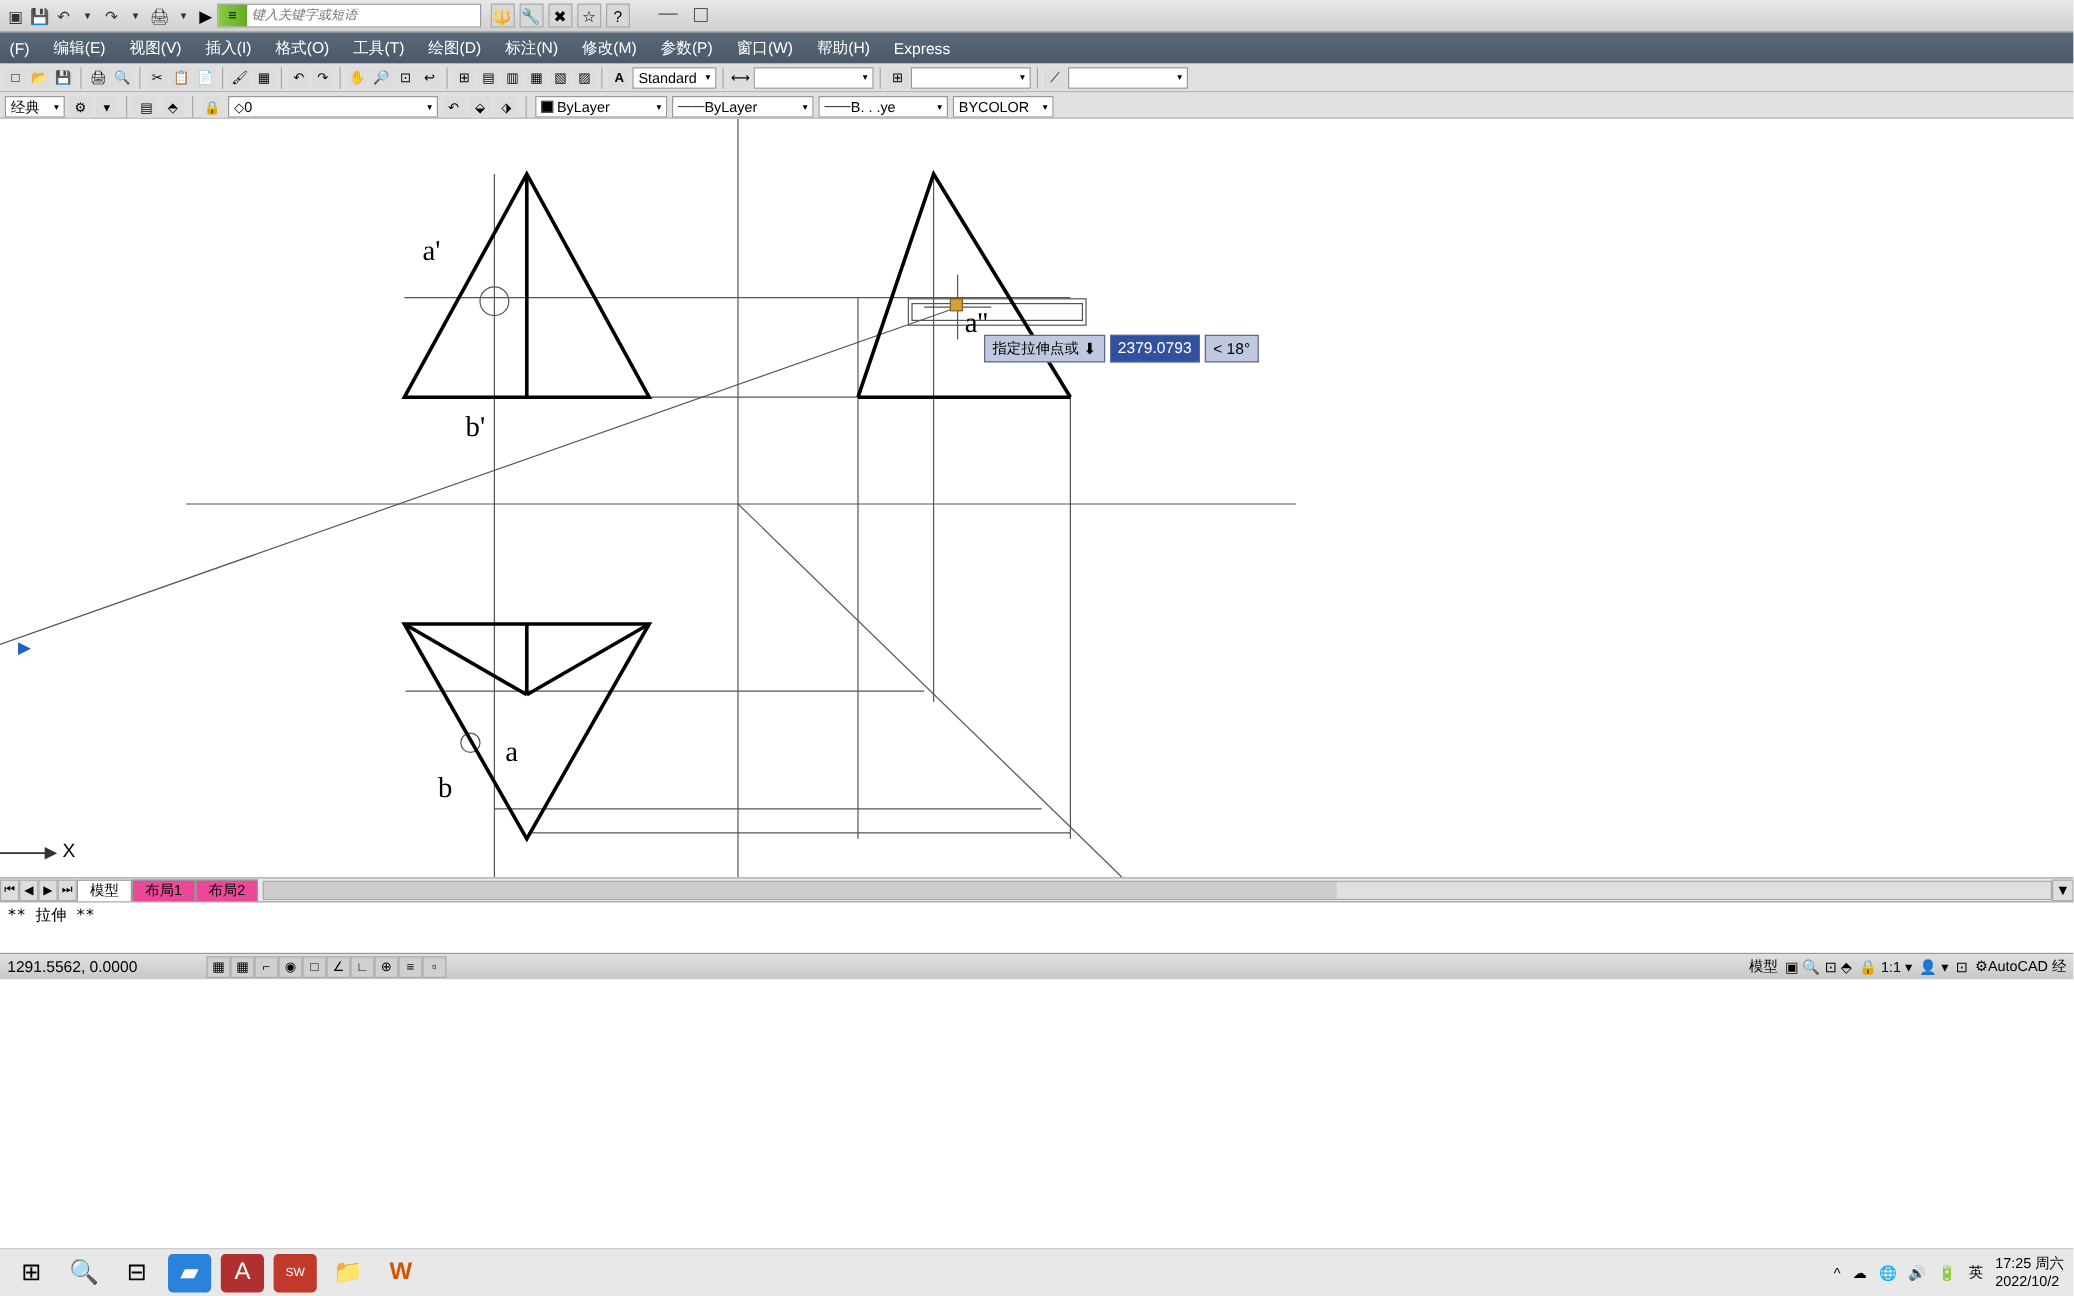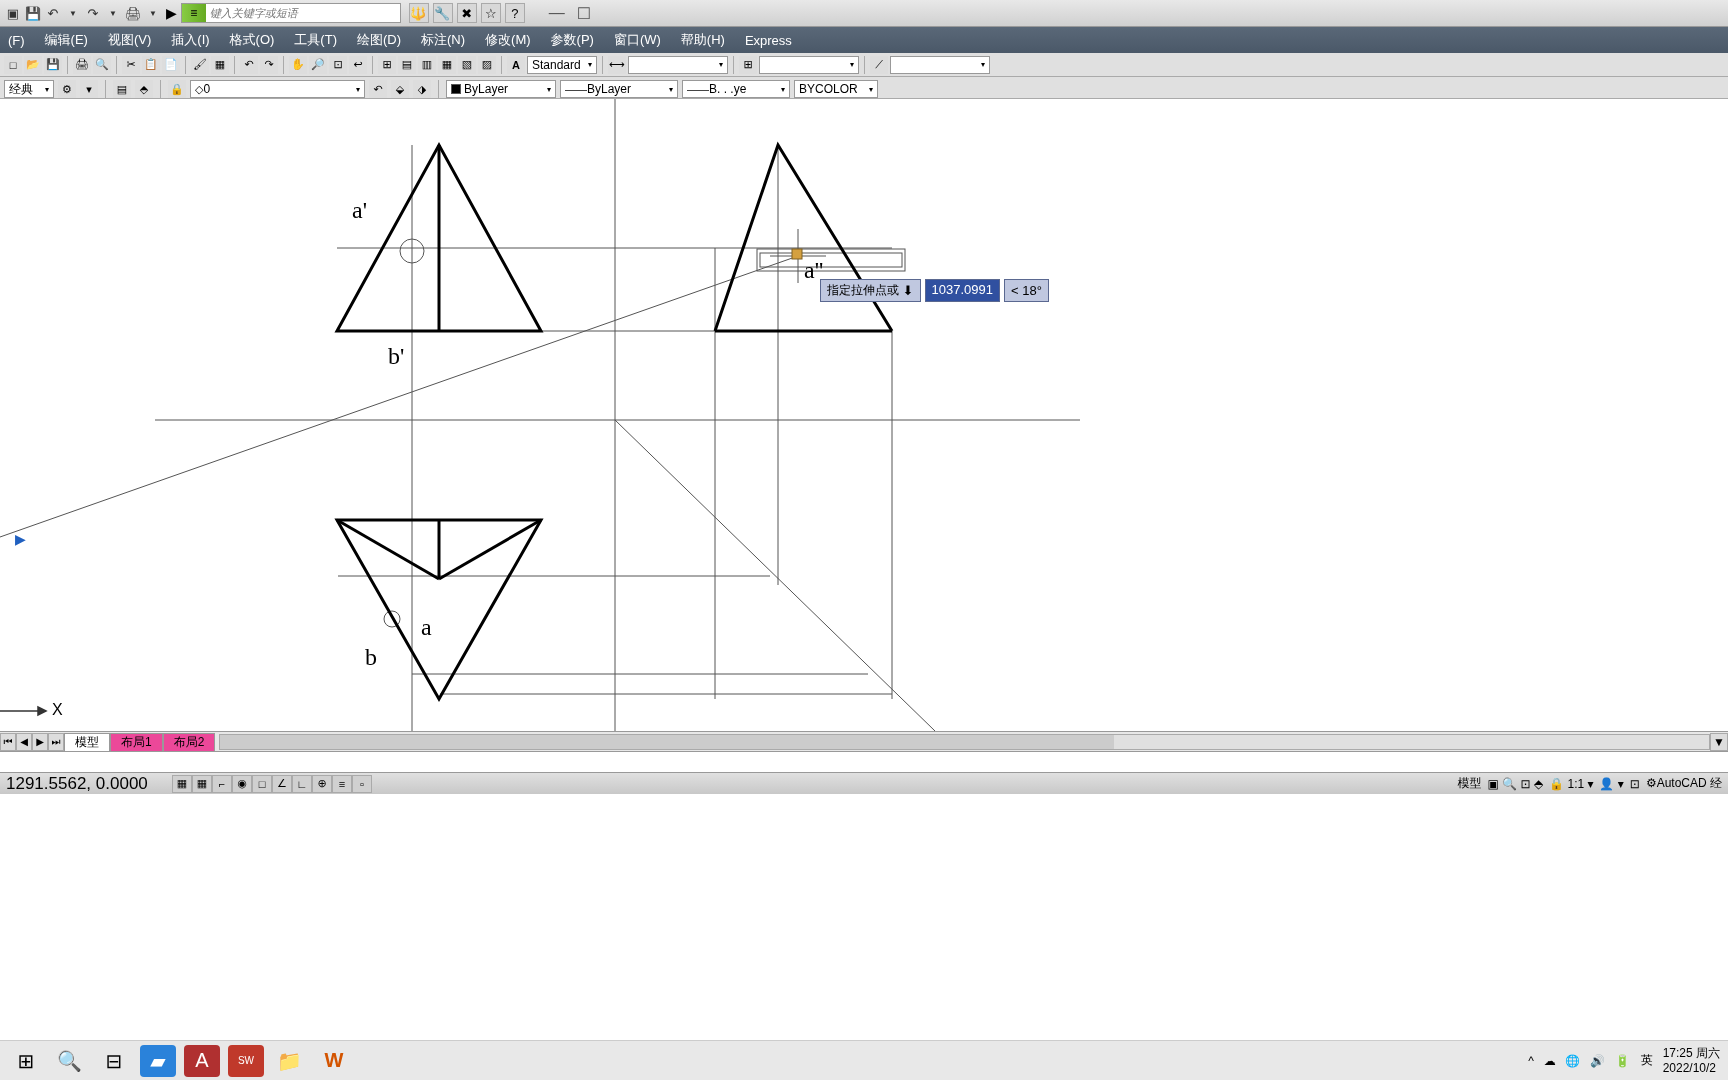--- a/index.html
+++ b/index.html
@@ -30,21 +30,21 @@
 .tabs-row{height:20px;background:#e8e8e8;border-top:1px solid #999;display:flex;align-items:center}
 .tab-btns{display:flex}
 .tab-nav{width:16px;height:18px;border:1px solid #aaa;background:#ddd;display:flex;align-items:center;justify-content:center;font-size:10px}
 .tab{padding:0 10px;height:18px;background:#fff;border:1px solid #999;border-bottom:none;font-size:12px;display:flex;align-items:center}
 .tab.inactive{background:#ec4899}
 .hscroll{flex:1;height:16px;background:#e0e0e0;border:1px solid #aaa;margin-left:4px;position:relative}
 .hscroll-thumb{position:absolute;left:0;width:60%;height:100%;background:#ccc}
 .cmd-area{background:#fff;border-top:1px solid #999}
 .cmd-line{padding:2px 6px;font-family:monospace;font-size:13px}
 .statusbar{height:22px;background:linear-gradient(#e0e0e0,#c8c8c8);border-top:1px solid #999;display:flex;align-items:center;padding:0 6px;gap:6px}
-.status-coord{font-size:17px;width:160px}
+.status-coord{font-size:13px;width:160px}
 .status-btns{display:flex;gap:0}
 .status-btns span{width:20px;height:18px;border:1px solid #aaa;background:#d0d0d0;display:flex;align-items:center;justify-content:center;font-size:11px}
 .status-right{margin-left:auto;display:flex;align-items:center;gap:6px;font-size:12px}
 .taskbar{position:absolute;bottom:0;left:0;right:0;height:40px;background:#e8e8e8;border-top:1px solid #ccc;display:flex;align-items:center;padding:0 8px;gap:8px}
 .task-icon{width:36px;height:32px;display:flex;align-items:center;justify-content:center;font-size:20px;border-radius:4px}
 .task-tray{margin-left:auto;display:flex;align-items:center;gap:10px;font-size:12px}
 .task-time{text-align:left;font-size:11px;line-height:1.2}
 .cursor-play{position:absolute;font-size:14px;color:#2060c0}
 .sw-swatch{display:inline-block;width:10px;height:10px;background:#000;border:1px solid #555}
 </style>
@@ -233,21 +233,21 @@
 <div class="label" style="left:388px;top:244px">b'</div>
 <div class="label" style="left:804px;top:158px">a''</div>
 <div class="label" style="left:421px;top:515px">a</div>
 <div class="label" style="left:365px;top:545px">b</div>
 <div style="position:absolute;left:52px;top:602px;font-size:16px">X</div>
 
 <div class="cursor-play" style="left:15px;top:432px">▶</div>
 
 <div class="dyn-input" style="left:820px;top:180px">
   <div class="dyn-box"><span>指定拉伸点或</span>&nbsp;⬇</div>
-  <div class="dyn-val">1037.0991</div>
+  <div class="dyn-val">2379.0793</div>
   <div class="dyn-box">&lt; 18°</div>
 </div>
 </div>
 
 <div class="tabs-row">
   <div class="tab-btns">
     <span class="tab-nav">⏮</span>
     <span class="tab-nav">◀</span>
     <span class="tab-nav">▶</span>
     <span class="tab-nav">⏭</span>
@@ -256,20 +256,21 @@
   <div class="tab inactive">布局1</div>
   <div class="tab inactive">布局2</div>
   <div class="hscroll">
       <span style="position:absolute;left:2px">◀</span>
       <div class="hscroll-thumb"></div>
     </div>
   <div style="width:18px;height:18px;border:1px solid #aaa;background:#ddd;display:flex;align-items:center;justify-content:center">▼</div>
 </div>
 
 <div class="cmd-area">
+  <div class="cmd-line">** 拉伸 **</div>
   <div class="cmd-line" style="height:20px"></div>
 </div>
 
 <div class="statusbar">
   <div class="status-coord">1291.5562, 0.0000</div>
   <div class="status-btns">
     <span>▦</span>
     <span>▦</span>
     <span>⌐</span>
     <span>◉</span>

